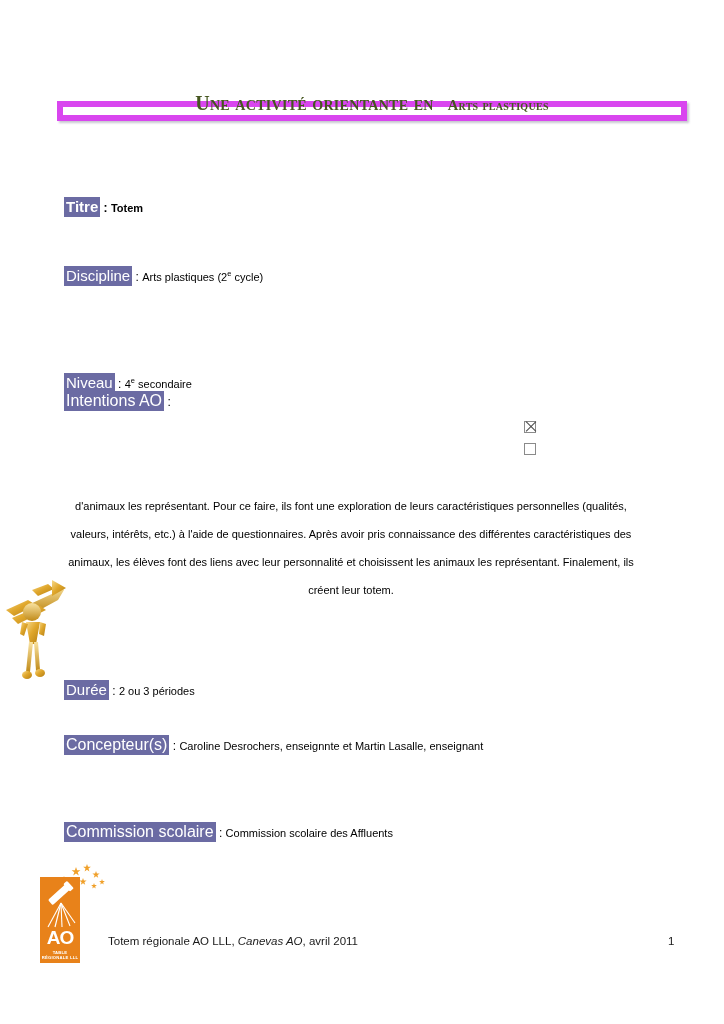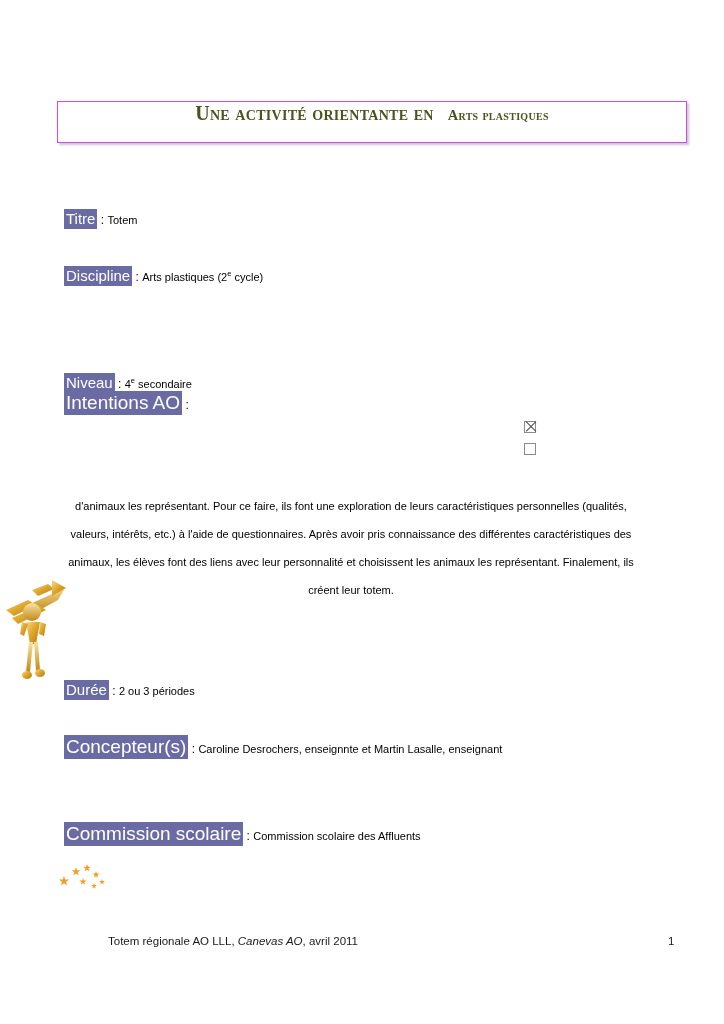--- a/index.html
+++ b/index.html
@@ -23,27 +23,27 @@
     height: 1024px;
     background: #ffffff;
   }
 
   
   .title-box {
     position: absolute;
     left: 57px;
     top: 101px;
     width: 630px;
-    height: 42px;
-    border: 1px solid #d946ef;
+    height: 20px;
+    border: 6px solid #d946ef;
     background: #ffffff;
     box-shadow: 2px 2px 2px rgba(130,130,150,0.45);
     box-sizing: border-box;
     display: flex;
-    align-items: flex-start;
+    align-items: flex-end;
     justify-content: center;
   }
   .title-line {
     white-space: nowrap;
     color: #45561f;
     font-family: "Liberation Serif", serif;
     font-weight: bold;
     font-variant: small-caps;
     letter-spacing: 0.3px;
   }
@@ -64,36 +64,36 @@
     white-space: nowrap;
   }
   .hl {
     background: #6b6ba3;
     color: #ffffff;
     font-size: 15px;
     padding: 1px 2px 2px 2px;
     font-family: "Liberation Sans", sans-serif;
   }
   .hl-lg {
-    font-size: 19px;
+    font-size: 16px;
   }
   .colon {
     font-size: 12px;
     color: #000;
   }
   .val {
     font-size: 11px;
     color: #000;
   }
   .val sup {
     font-size: 7.5px;
     vertical-align: super;
   }
 
-  #field-titre      { top: 210px; }
+  #field-titre      { top: 198px; font-weight: bold; }
   #field-discipline { top: 267px; }
   #field-niveau     { top: 330px; margin-top: 44px; }
   #field-intentions { top: 392px; }
   #field-duree      { top: 681px; }
   #field-concepteur { top: 736px; }
   #field-commission { top: 823px; }
 
   
   .intentions-list {
     position: absolute;
@@ -350,19 +350,40 @@
       <polygon points="8,14 9.3,17.6 13,17.6 10,19.9 11.2,23.6 8,21.3 4.8,23.6 6,19.9 3,17.6 6.7,17.6"></polygon>
       <polygon points="20,5 21.1,8.2 24.4,8.2 21.7,10.2 22.8,13.4 20,11.4 17.2,13.4 18.3,10.2 15.6,8.2 18.9,8.2"></polygon>
       <polygon points="31,2 32,4.8 34.9,4.8 32.5,6.6 33.4,9.4 31,7.7 28.6,9.4 29.5,6.6 27.1,4.8 30,4.8"></polygon>
       <polygon points="40,9 40.9,11.6 43.6,11.6 41.4,13.2 42.2,15.8 40,14.2 37.8,15.8 38.6,13.2 36.4,11.6 39.1,11.6"></polygon>
       <polygon points="27,16 27.9,18.6 30.6,18.6 28.4,20.2 29.2,22.8 27,21.2 24.8,22.8 25.6,20.2 23.4,18.6 26.1,18.6"></polygon>
       <polygon points="38,21 38.7,23.1 40.9,23.1 39.1,24.4 39.8,26.5 38,25.2 36.2,26.5 36.9,24.4 35.1,23.1 37.3,23.1"></polygon>
       <polygon points="46,17 46.7,19.1 48.9,19.1 47.1,20.4 47.8,22.5 46,21.2 44.2,22.5 44.9,20.4 43.1,19.1 45.3,19.1"></polygon>
     </g>
   </svg>
 
+  <div class="logo">
+    <div class="logo-bg"></div>
+    <svg class="logo-telescope" viewBox="0 0 32 48">
+      <g stroke="#ffffff" stroke-width="1.1" fill="none">
+        <line x1="16" y1="22" x2="3" y2="46"></line>
+        <line x1="16" y1="22" x2="10" y2="46"></line>
+        <line x1="16" y1="22" x2="17" y2="46"></line>
+        <line x1="16" y1="22" x2="25" y2="45"></line>
+        <line x1="16" y1="22" x2="30" y2="42"></line>
+      </g>
+      <g transform="rotate(-42 16 14)">
+        <rect x="3" y="9" width="24" height="7" rx="1.4" fill="#ffffff"></rect>
+        <rect x="25" y="7.5" width="5" height="10" rx="1.2" fill="#ffffff"></rect>
+      </g>
+    </svg>
+    <div class="logo-ao">AO</div>
+    <div class="logo-caption">
+      <div>TABLE</div>
+      <div>RÉGIONALE LLL</div>
+    </div>
+  </div>
 
   <div class="footer-text">
     <span>Totem régionale AO LLL, </span><em>Canevas AO</em><span>, avril 2011</span>
   </div>
   <div class="page-number">1</div>
 
 </div>
 
 </body></html>

